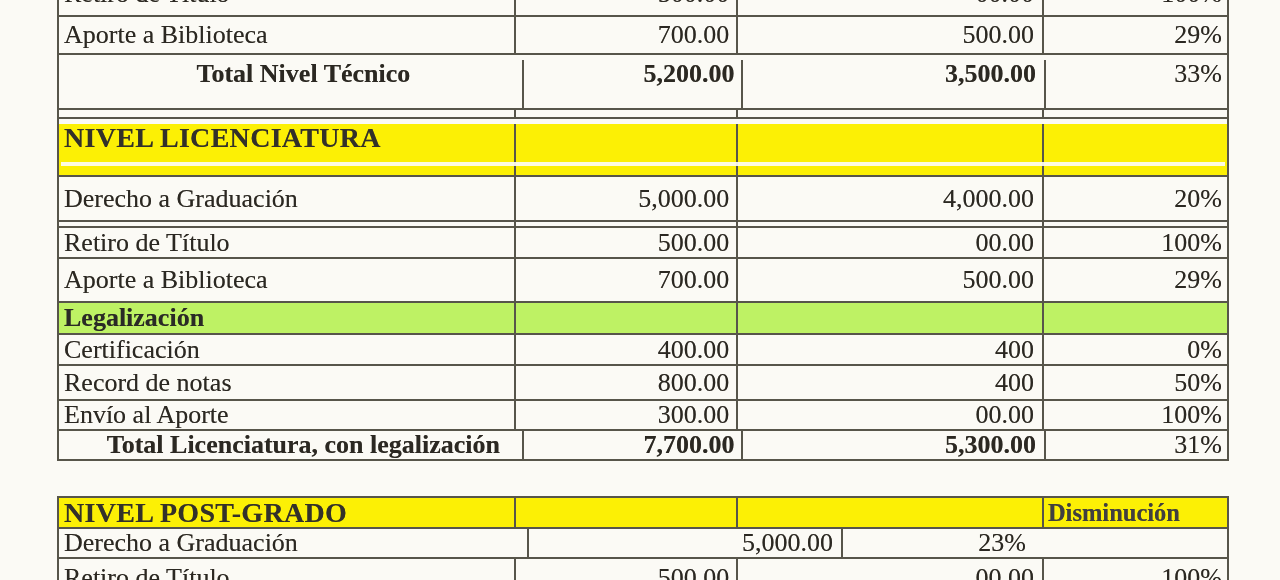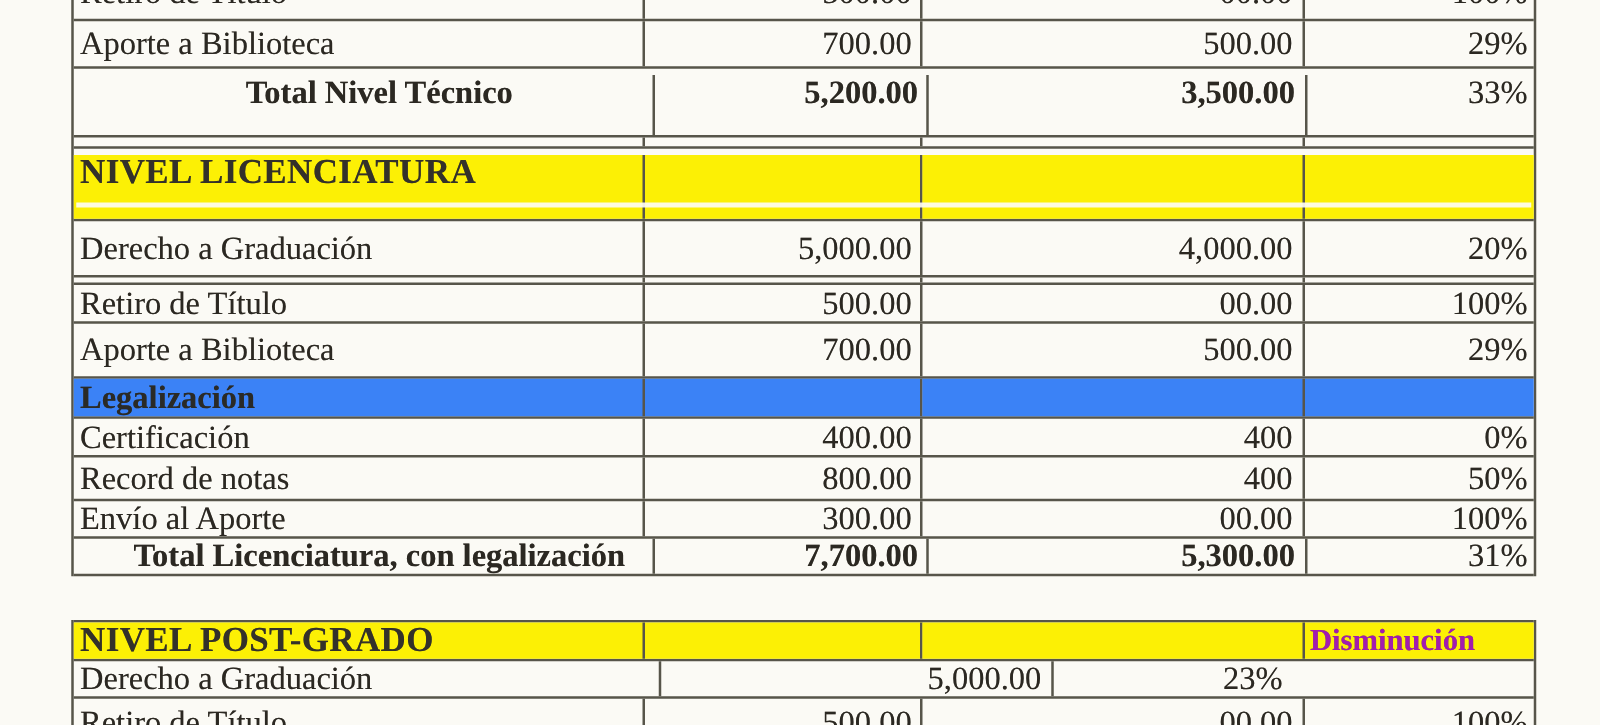--- a/index.html
+++ b/index.html
@@ -45,26 +45,26 @@
   .c4{width:188px;justify-content:flex-end;padding-right:5px;}
   .b{font-weight:bold;}
   .center{justify-content:center;padding-left:14px;margin-left:12px;}
   .row-top-align{align-items:flex-start;padding-top:5px;}
   .band-yellow .cell{background:#fcf005;}
   .band-yellow .c1{font-weight:bold;font-size:28px;letter-spacing:0.3px;color:#33312a;}
   .band-lic::after{
     content:'';position:absolute;left:2px;right:2px;bottom:9px;height:4px;
     background:#fdfcf4;opacity:0.92;pointer-events:none;
   }
-  .band-blue .cell{background:#3b82f6;}
+  .band-blue .cell{background:#bef264;}
   .band-blue .c1{font-weight:bold;color:#2a2a26;}
   .gap-before-last{
     background:linear-gradient(90deg,#fcf005 0px,#fcf005 calc(100% - 14px),#fbfaf5 calc(100% - 14px));
   }
-  .dism{font-weight:bold;font-size:24.5px;justify-content:flex-start;padding-left:4px;color:#a21caf;}
+  .dism{font-weight:bold;font-size:24.5px;justify-content:flex-start;padding-left:4px;color:#404040;}
   .tbl2 .row:first-child{border-top:2px solid #57554a;}
   .spacer{}
 </style>
 </head>
 <body>
 
 <div class="page">
 
   <div class="tbl tbl1">
 

